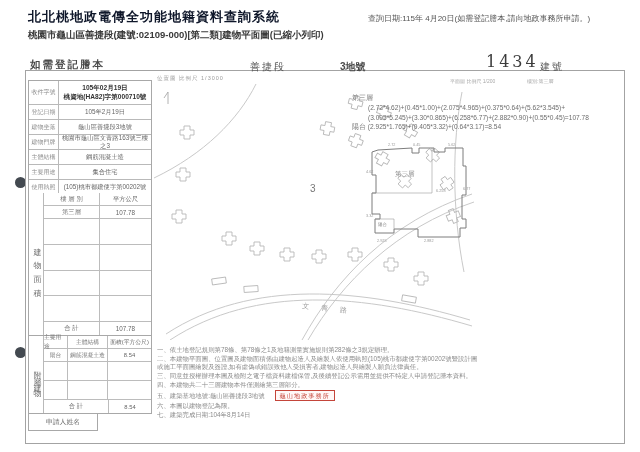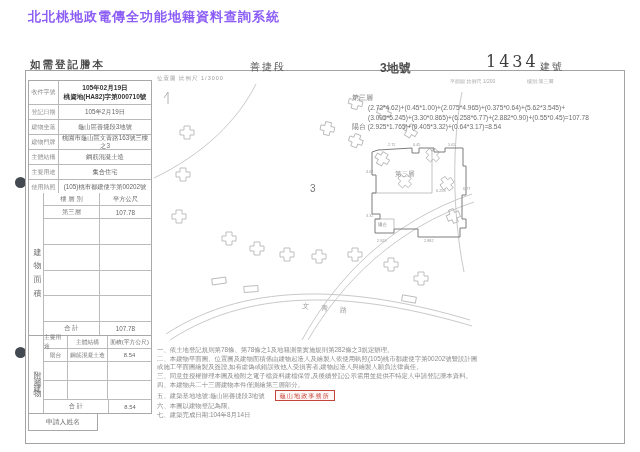--- a/index.html
+++ b/index.html
@@ -1,31 +1,31 @@
 <!DOCTYPE html>
 <html><head>
 <meta charset="utf-8">
 <style>
   html,body{margin:0;padding:0;background:#fff;width:640px;height:452px;overflow:hidden;
     font-family:"Liberation Sans",sans-serif;-webkit-font-smoothing:antialiased;}
   .abs{position:absolute;}
   #page{position:relative;width:640px;height:452px;background:#fff;color:#444;}
 
   
-  .sys-title{left:28px;top:8px;font-size:13px;font-weight:bold;color:#8b5cf6;letter-spacing:1px;}
+  .sys-title{left:28px;top:8px;font-size:13px;font-weight:bold;color:#0f172a;letter-spacing:1px;}
   .doc-title{left:28px;top:29px;font-size:9.5px;font-weight:bold;color:#3a3a3a;}
   .query-date{left:368px;top:13px;font-size:8px;color:#555;}
 
   
   .sheet{left:25px;top:70px;width:598px;height:372px;border:1px solid #a3a3a3;background:#fff;}
   .hole{width:11px;height:11px;border-radius:50%;background:#434950;left:15px;}
 
   .diagram-title{left:30px;top:58px;font-size:10.5px;font-weight:bold;color:#4a4a4a;letter-spacing:2px;}
   .section-name{left:250px;top:60px;font-size:10px;color:#555;letter-spacing:2px;}
-  .lot-label{left:380px;top:60px;font-size:12px;color:#4a4a4a;font-weight:bold;}
+  .lot-label{left:340px;top:60px;font-size:10px;color:#4a4a4a;font-weight:bold;}
   .bldg-no{left:486px;top:52px;font-size:16px;color:#3c3c3c;font-family:"DejaVu Serif",serif;letter-spacing:3px;}
   .bldg-no-label{left:540px;top:60px;font-size:10px;color:#555;letter-spacing:2px;}
   .loc-scale{left:157px;top:75px;font-size:5.5px;color:#9c9c9c;letter-spacing:1px;}
   .plan-scale{left:450px;top:78px;font-size:5px;color:#a8a8a8;}
   .floor-tag{left:527px;top:78px;font-size:5px;color:#a8a8a8;}
 
   
   .panel{border:1px solid #a8a8a8;box-sizing:border-box;background:#fff;}
   .itbl{left:28px;top:80px;width:124px;}
   .irow{display:flex;border-bottom:1px solid #b9b9b9;box-sizing:border-box;}
@@ -66,20 +66,22 @@
     font-size:6.2px;padding:0 4px;line-height:9px;letter-spacing:1px;background:rgba(255,235,233,.35);}
 
   svg text{font-family:"Liberation Sans",sans-serif;}
 </style>
 </head>
 <body>
 
 <div id="page">
 
   <div class="abs sys-title">北北桃地政電傳全功能地籍資料查詢系統</div>
+  <div class="abs doc-title">桃園市龜山區善捷段(建號:02109-000)[第二類]建物平面圖(已縮小列印)</div>
+  <div class="abs query-date">查詢日期:115年 4月20日(如需登記謄本,請向地政事務所申請。)</div>
 
   <div class="abs hole" style="top:177px;"></div>
   <div class="abs hole" style="top:347px;"></div>
 
   <div class="abs sheet"></div>
 
   <div class="abs diagram-title">如需登記謄本</div>
   <div class="abs section-name">善捷段</div>
   <div class="abs lot-label">3地號</div>
   <div class="abs bldg-no">1434</div>

